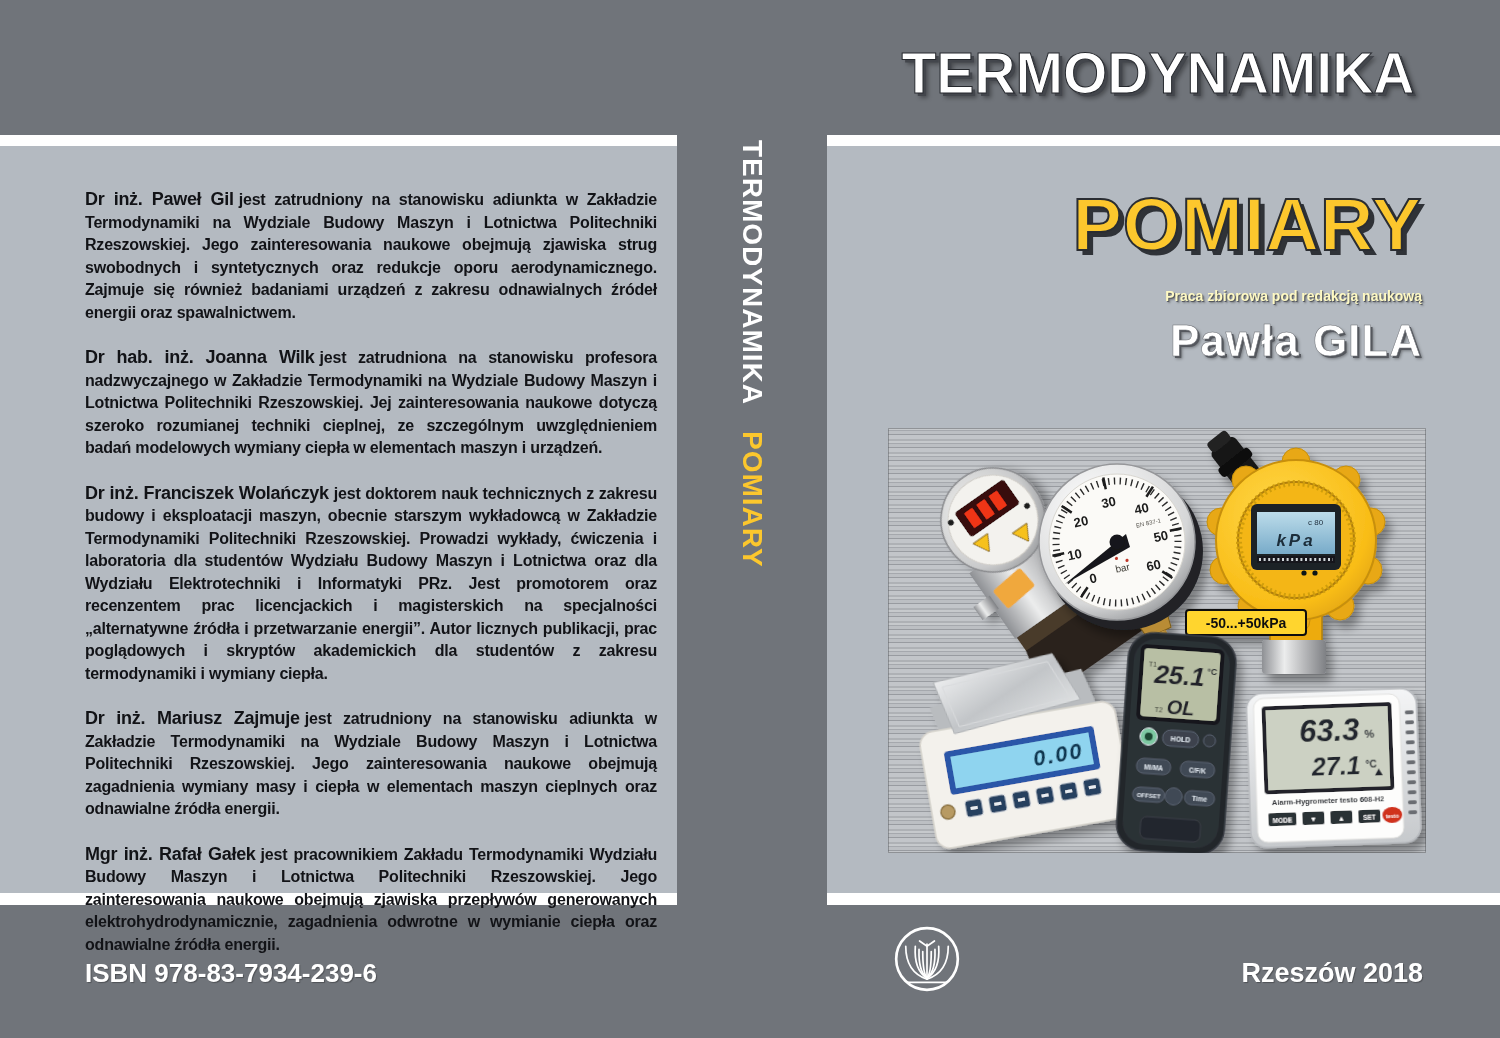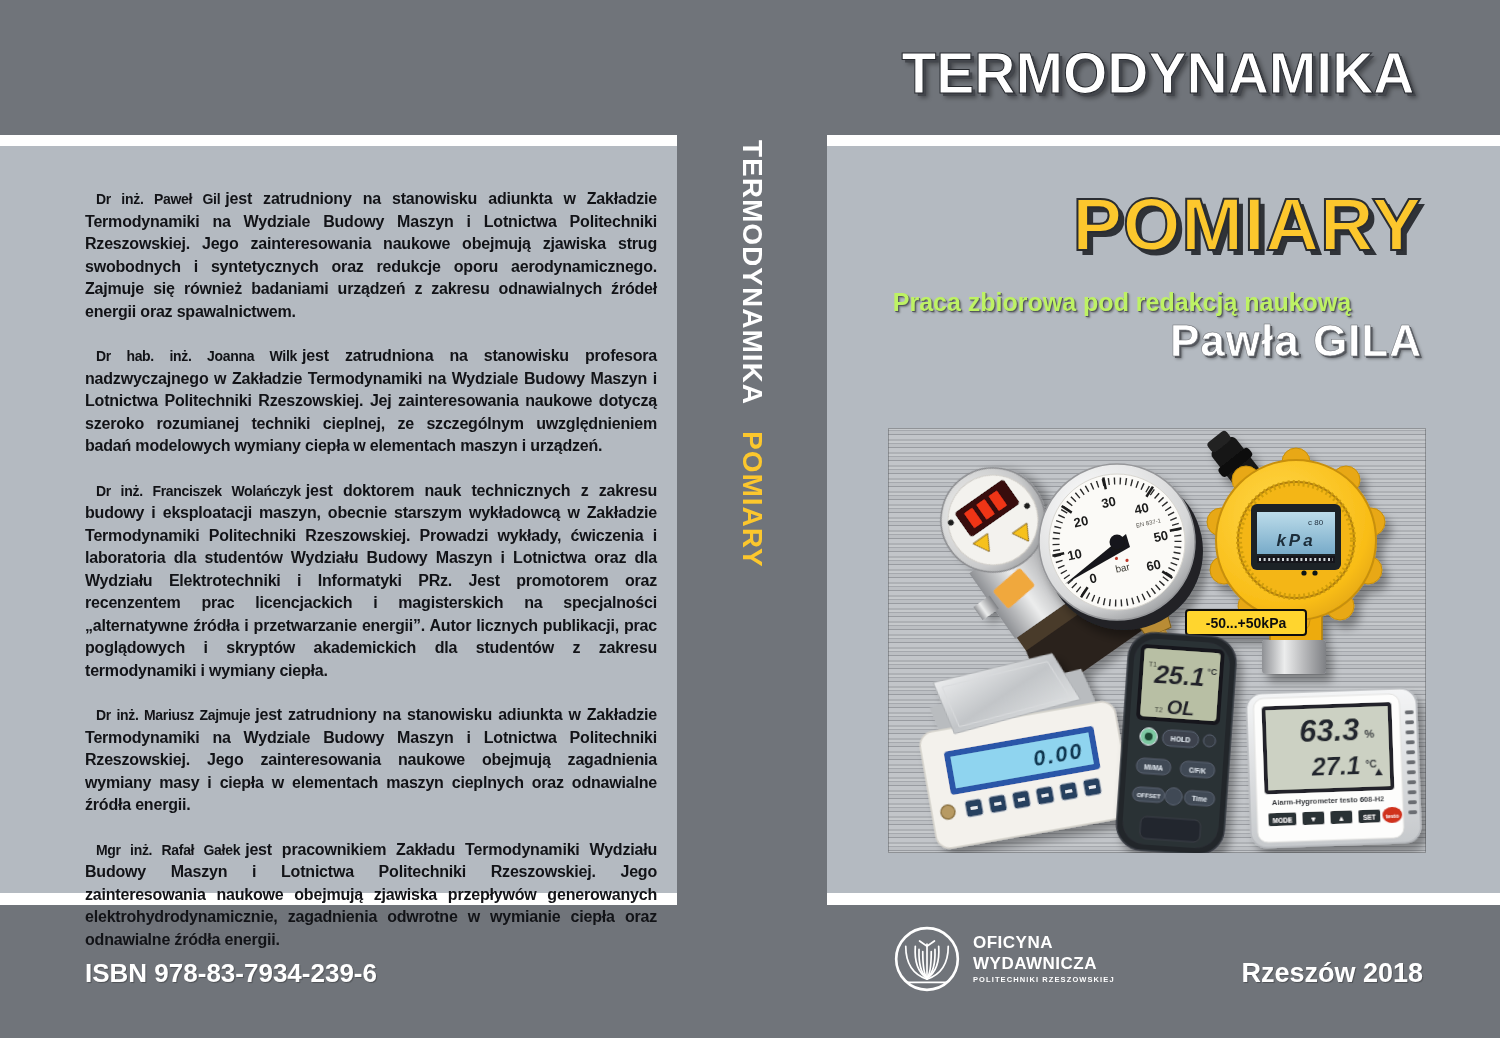--- a/index.html
+++ b/index.html
@@ -9,38 +9,38 @@
     font-family:"Liberation Sans",sans-serif;
   }
   
   .panel{position:absolute;top:135px;height:770px;background:#b4bac1;
          border-top:11px solid #ffffff;border-bottom:12px solid #ffffff;box-sizing:border-box;}
   .back-panel{left:0;width:677px;}
   .front-panel{left:827px;width:673px;}
   
   .bios{position:absolute;left:85px;top:188px;width:572px;color:#121317;}
   .bio{font-size:16px;line-height:22.5px;font-weight:bold;text-align:justify;margin:0 0 22px 0;letter-spacing:-0.2px;}
-  .bio strong{font-size:14px;letter-spacing:-0.3px;margin-right:5px;margin-left:11px;}
+  .bio strong{font-size:18px;letter-spacing:-0.3px;margin-right:5px;}
   
   .spine{position:absolute;left:677px;top:140px;width:150px;height:770px;
          display:flex;justify-content:center;}
   .spine-text{writing-mode:vertical-rl;font-weight:bold;font-size:28px;letter-spacing:1px;line-height:1;}
   .spine-text .t1{color:#ffffff;}
   .spine-text .t2{color:#fcc72d;margin-top:26px;display:inline-block;}
   
   .front-title{position:absolute;left:818px;top:40px;width:680px;text-align:center;
       font-size:57px;font-weight:bold;color:#ffffff;letter-spacing:0;
       -webkit-text-stroke:1px #26292e;
       text-shadow:3px 3px 0 #43464c, 5px 5px 4px rgba(0,0,0,.35);}
   .pomiary{position:absolute;right:78px;top:182px;width:620px;text-align:right;
       font-size:74px;font-weight:bold;color:#fcc72d;letter-spacing:1px;
       -webkit-text-stroke:2px #2a2d32;
       text-shadow:5px 5px 0 #2f3237;}
-  .edited1{position:absolute;right:78px;top:288px;width:600px;text-align:center;
-      font-size:25px;font-weight:bold;color:#bef264;
+  .edited1{position:absolute;right:78px;top:288px;width:600px;text-align:right;
+      font-size:14px;font-weight:bold;color:#fef9c3;
       text-shadow:1px 1px 0 #55585e,2px 2px 2px rgba(0,0,0,.35);}
   .edited2{position:absolute;right:78px;top:316px;width:600px;text-align:right;
       font-size:44px;font-weight:bold;color:#ffffff;letter-spacing:1px;
       -webkit-text-stroke:0.5px #6a6d73;
       text-shadow:2px 2px 0 #55585e,3px 3px 3px rgba(0,0,0,.35);}
   
   .photo{position:absolute;left:888px;top:428px;width:538px;height:425px;
       background:repeating-linear-gradient(180deg,
         #c6c9cc 0px,#c6c9cc 2px,#a5a8ad 2px,#a5a8ad 3px,#bcbfc3 3px,#bcbfc3 6px,
         #989ba0 6px,#989ba0 7px,#c2c5c9 7px,#c2c5c9 11px,#aeb1b5 11px,#aeb1b5 13px);
@@ -349,20 +349,15 @@
       <path d="M32 50 C24 45 20 34 21 20"></path>
       <path d="M32 50 C27 46 24 37 24.5 23"></path>
       <path d="M32 50 C29.5 47 28 39 28 25"></path>
       <path d="M32 50 C40 45 44 34 43 20"></path>
       <path d="M32 50 C37 46 40 37 39.5 23"></path>
       <path d="M32 50 C34.5 47 36 39 36 25"></path>
       <path d="M25 15 L32 20 L39 15"></path>
       <path d="M14 54 L50 54"></path>
     </g>
   </svg>
-  <div class="ptext">
-    <div class="p1">OFICYNA</div>
-    <div class="p2">WYDAWNICZA</div>
-    <div class="p3">POLITECHNIKI RZESZOWSKIEJ</div>
-  </div>
 </div>
 
 <div class="cityyear">Rzeszów 2018</div>
 
 </body></html>

